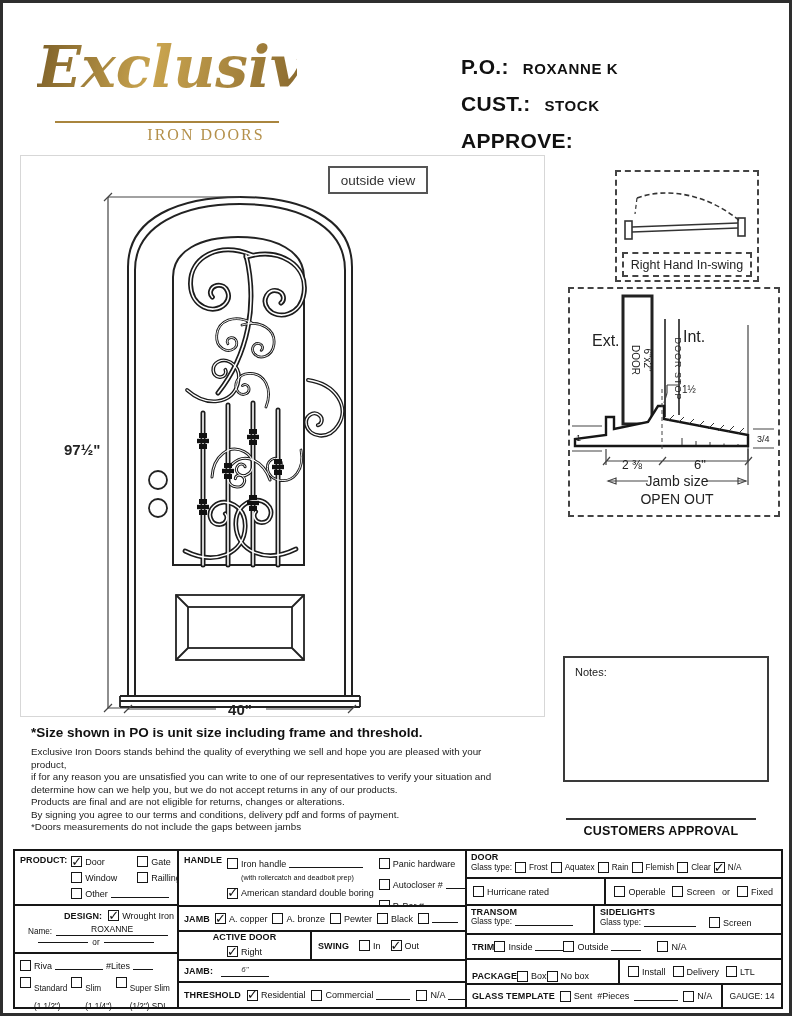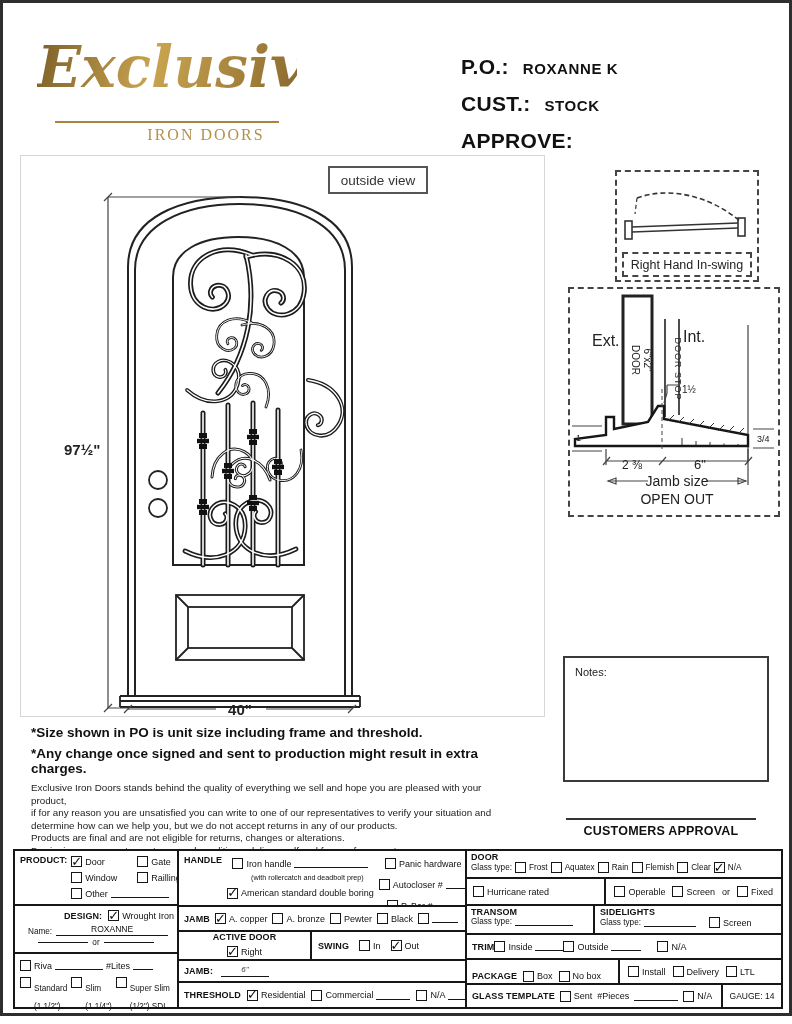--- a/index.html
+++ b/index.html
@@ -245,21 +245,20 @@
   </div>
 
   <div class="notes-box">
     <div class="notes-label">Notes:</div>
   </div>
   <div class="approval-line"></div>
   <div class="approval-text">CUSTOMERS APPROVAL</div>
 
   <div class="disc">
     <div class="disc-bold">*Size shown in PO is unit size including frame and threshold.</div>
-    <div class="disc-bold">*Any change once signed and sent to production might result in extra charges.</div>
     <div class="disc-small">Exclusive Iron Doors stands behind the quality of everything we sell and hope you are pleased with your product,</div>
     <div class="disc-small">if for any reason you are unsatisfied you can write to one of our representatives to verify your situation and</div>
     <div class="disc-small">determine how can we help you, but we do not accept returns in any of our products.</div>
     <div class="disc-small">Products are final and are not eligible for returns, changes or alterations.</div>
     <div class="disc-small">By signing you agree to our terms and conditions, delivery pdf and forms of payment.</div>
     <div class="disc-small">*Doors measurements do not include the gaps between jambs</div>
   </div>
 
   <div class="form">
 
@@ -327,21 +326,21 @@
             </span>
           <span class="opt" style="align-items:flex-start;">
               <span class="cb"></span>
             <span style="display:inline-block;"><span class="tt">Super Slim</span><br><span class="tt">(1/2") SDL</span></span>
             </span>
         </div>
       </div>
     </div>
 
     <div class="fcol" style="width:290px;">
-      <div class="box rowbox pad" style="height:58px;display:flex;gap:5px;text-align:center;">
+      <div class="box rowbox pad" style="height:58px;display:flex;gap:5px;">
         <span class="sec">HANDLE</span>
         <div style="width:168px;">
           <span class="opt">
               <span class="cb"></span>
               <span class="t">Iron handle</span>
               <span class="blank" style="width:74px;"></span>
             </span>
           <div class="tt" style="font-size:7.2px;margin:0 0 1px 14px;">(with rollercatch and deadbolt prep)</div>
           <span class="opt">
               <span class="cb checked">✓</span>
@@ -525,21 +524,21 @@
             <span class="cb"></span>
             <span class="t">Outside</span>
             <span class="blank" style="width:30px;"></span>
           </span>
         <span class="opt" style="margin-left:16px;">
             <span class="cb"></span>
             <span class="t">N/A</span>
           </span>
       </div>
       <div class="split rowbox" style="height:27px;">
-        <div class="box" style="width:155px;height:27px;display:flex;align-items:center;gap:6px;padding:16px 5px;">
+        <div class="box" style="width:155px;height:27px;display:flex;align-items:center;padding:16px 5px;">
           <span class="sec">PACKAGE</span>
           <span class="opt">
               <span class="cb"></span>
               <span class="t">Box</span>
             </span>
           <span class="opt">
               <span class="cb"></span>
               <span class="t">No box</span>
             </span>
         </div>

